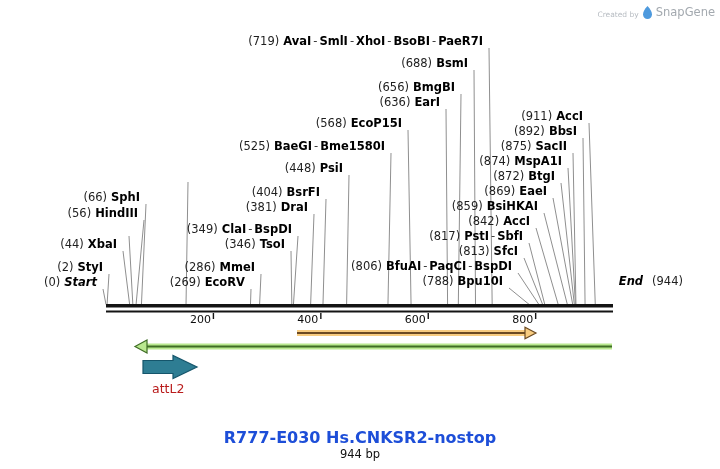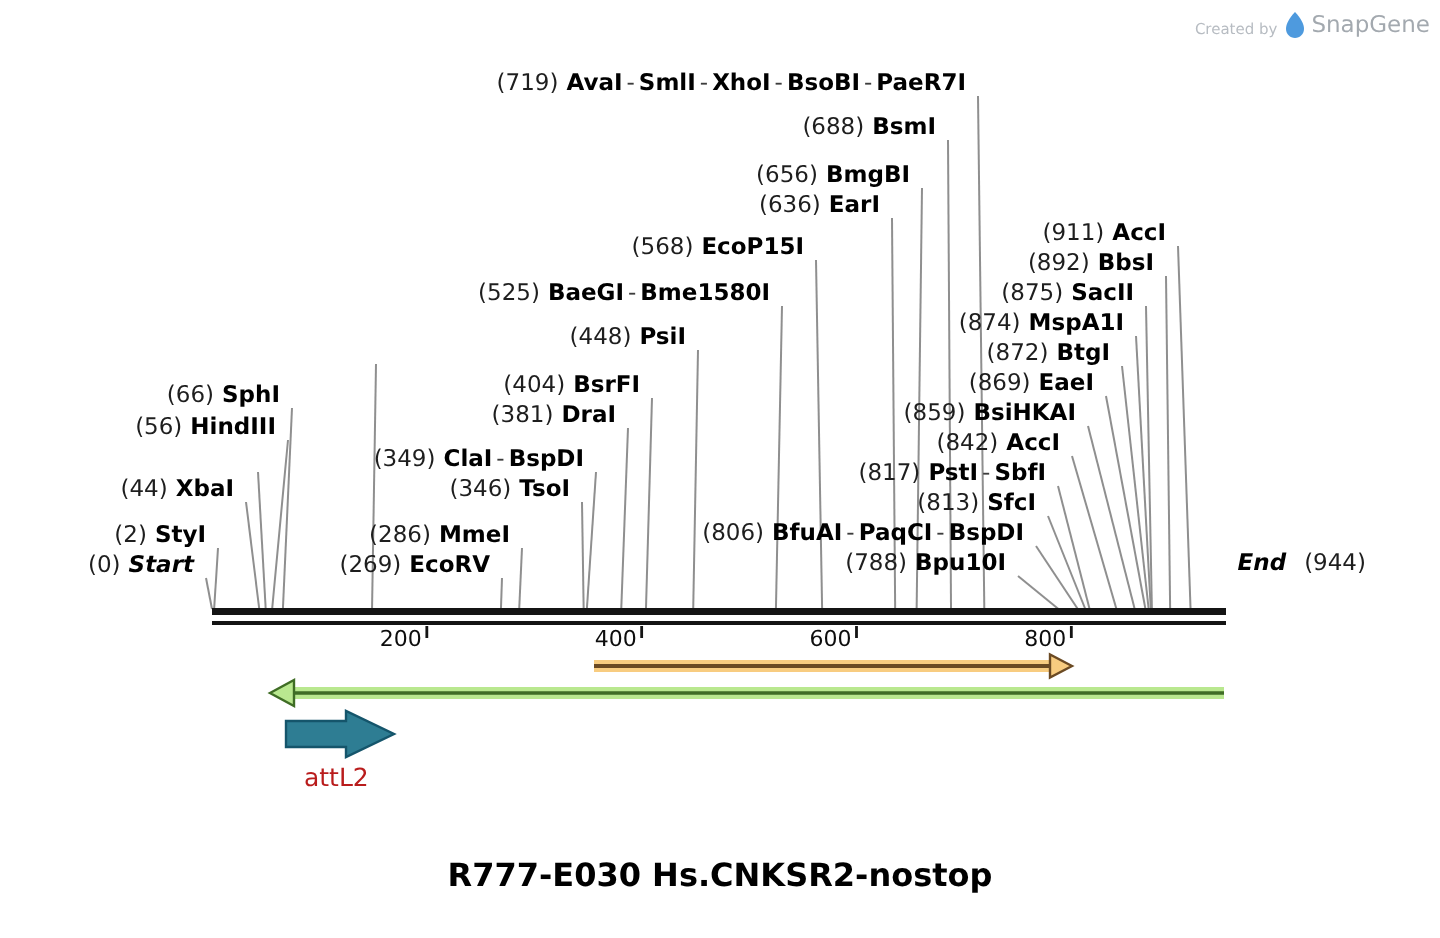--- a/index.html
+++ b/index.html
@@ -8,21 +8,21 @@
   #gfx{position:absolute;left:0;top:0;}
   #labels{position:absolute;left:0;top:0;width:720px;height:469px;}
   .site-label{position:absolute;white-space:nowrap;font-size:11.5px;line-height:14px;color:#000;}
   .site-label .num{font-weight:400;color:#1e1e1e;}
   .site-label .nm{font-weight:700;color:#000;}
   .site-label .sep{font-weight:400;color:#3c3c3c;padding:0 2px;}
   .site-label.italic .nm{font-style:italic;}
   .ruler-num{position:absolute;font-size:11px;color:#0d0d0d;white-space:nowrap;}
   .attl2-label{position:absolute;font-size:12.5px;color:#b91c1c;white-space:nowrap;}
   .title{position:absolute;left:0;right:0;text-align:center;top:428px;
-         font-size:16px;font-weight:700;color:#000000;}
+         font-size:16px;font-weight:700;color:#1d4ed8;}
   .subtitle{position:absolute;left:0;right:0;text-align:center;top:447px;
             font-size:11.5px;color:#111;}
   .credit{position:absolute;top:5px;right:5px;display:flex;align-items:flex-end;gap:4px;}
   .credit .prefix{font-size:7.5px;color:#b7bcc2;}
   .credit .brand{font-size:11.5px;color:#a3a9af;}
 </style>
 </head>
 <body>
 
 <div class="canvas">
@@ -81,20 +81,21 @@
       <span class="prefix">Created by</span>
       <svg width="9" height="13" viewBox="0 0 9 13">
         <path id="logo-drop" d="M4.5 0 C 1.6 3.2 0 5.9 0 8.4 C 0 11 2 13 4.5 13 C 7 13 9 11 9 8.4 C 9 5.9 7.4 3.2 4.5 0 Z" fill="#4e9ade"></path>
       </svg>
       <span class="brand">SnapGene</span>
     </div>
 
     <div class="attl2-label" style="left:152px;top:381px">attL2</div>
 
     <div class="title">R777-E030 Hs.CNKSR2-nostop</div>
+    <div class="subtitle">944 bp</div>
   <div class="ruler-num" style="right: 509.085px; top: 313px;">200</div>
       <div class="ruler-num" style="right: 401.669px; top: 313px;">400</div>
       <div class="ruler-num" style="right: 294.254px; top: 313px;">600</div>
       <div class="ruler-num" style="right: 186.839px; top: 313px;">800</div>
       <div class="site-label italic" style="right: 623px; top: 275px;"><span class="num" style="margin-right: 4px;">(0)</span><span class="nm">Start</span></div>
       <div class="site-label" style="right: 617px; top: 260px;"><span class="num" style="margin-right: 4px;">(2)</span><span class="nm">StyI</span></div>
       <div class="site-label" style="right: 603px; top: 237px;"><span class="num" style="margin-right: 4px;">(44)</span><span class="nm">XbaI</span></div>
       <div class="site-label" style="right: 582px; top: 206px;"><span class="num" style="margin-right: 4px;">(56)</span><span class="nm">HindIII</span></div>
       <div class="site-label" style="right: 580px; top: 190px;"><span class="num" style="margin-right: 4px;">(66)</span><span class="nm">SphI</span></div>
       <div class="site-label" style="right: 475px; top: 275px;"><span class="num" style="margin-right: 4px;">(269)</span><span class="nm">EcoRV</span></div>

